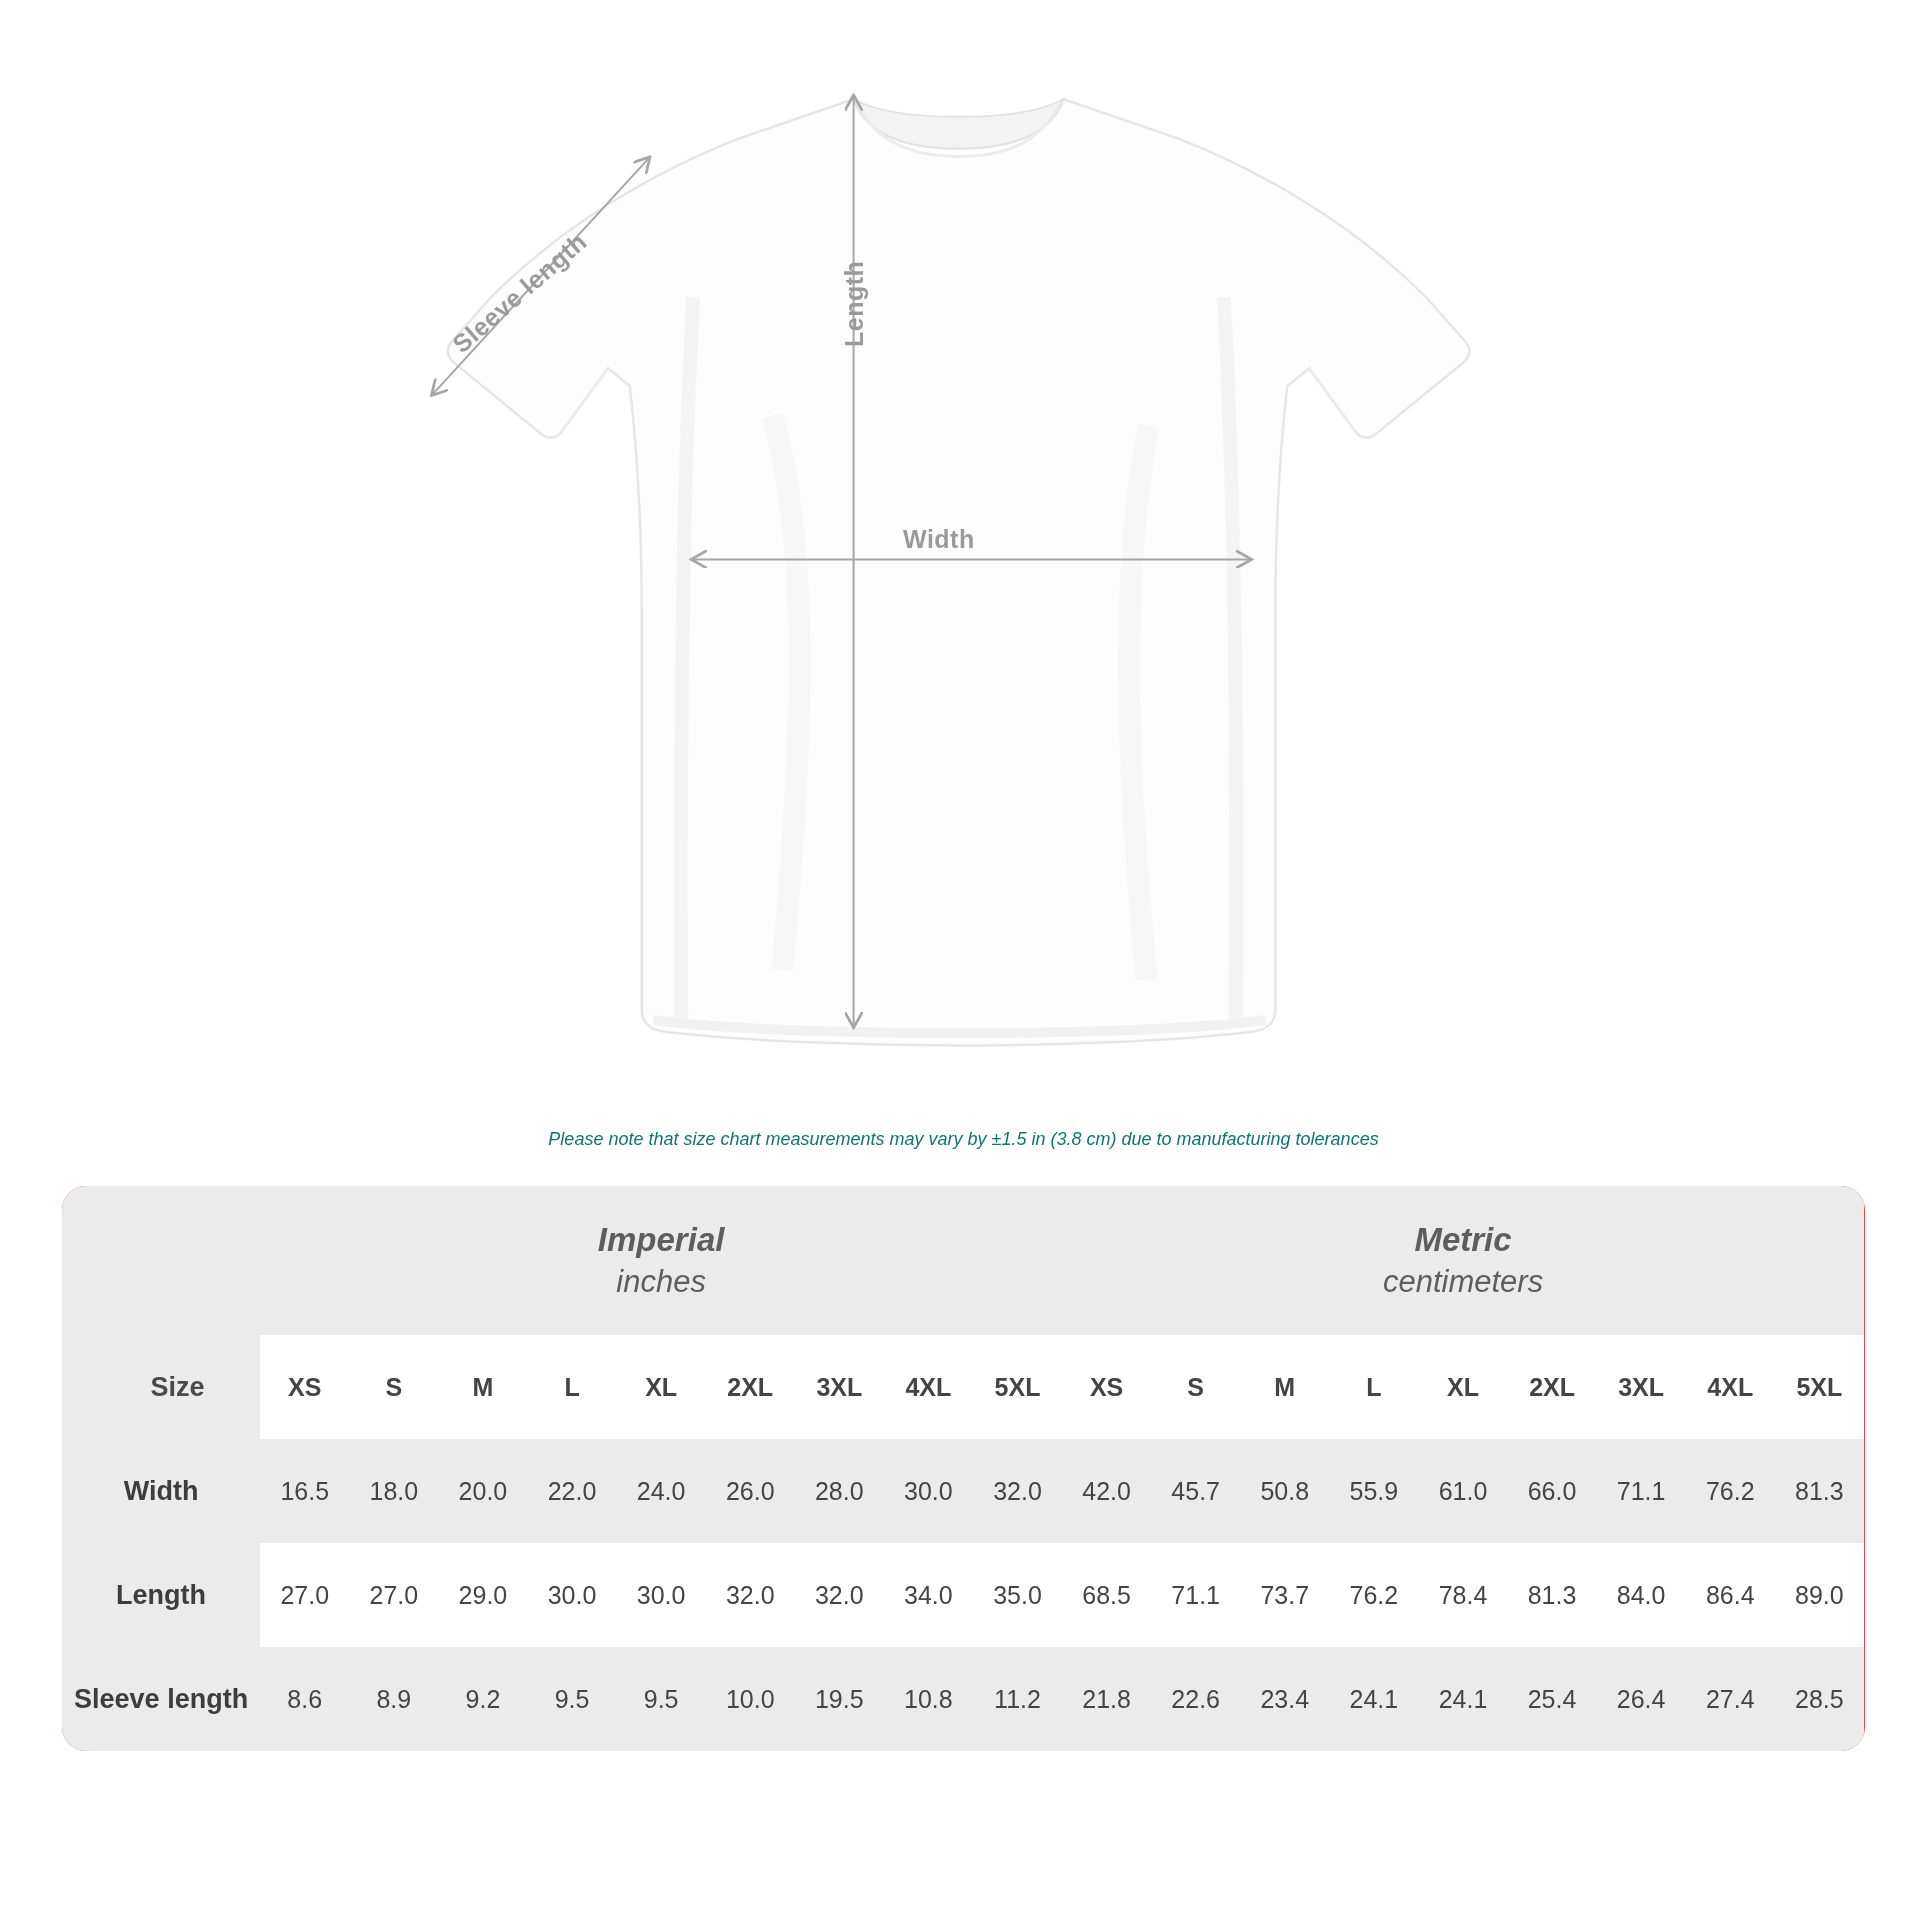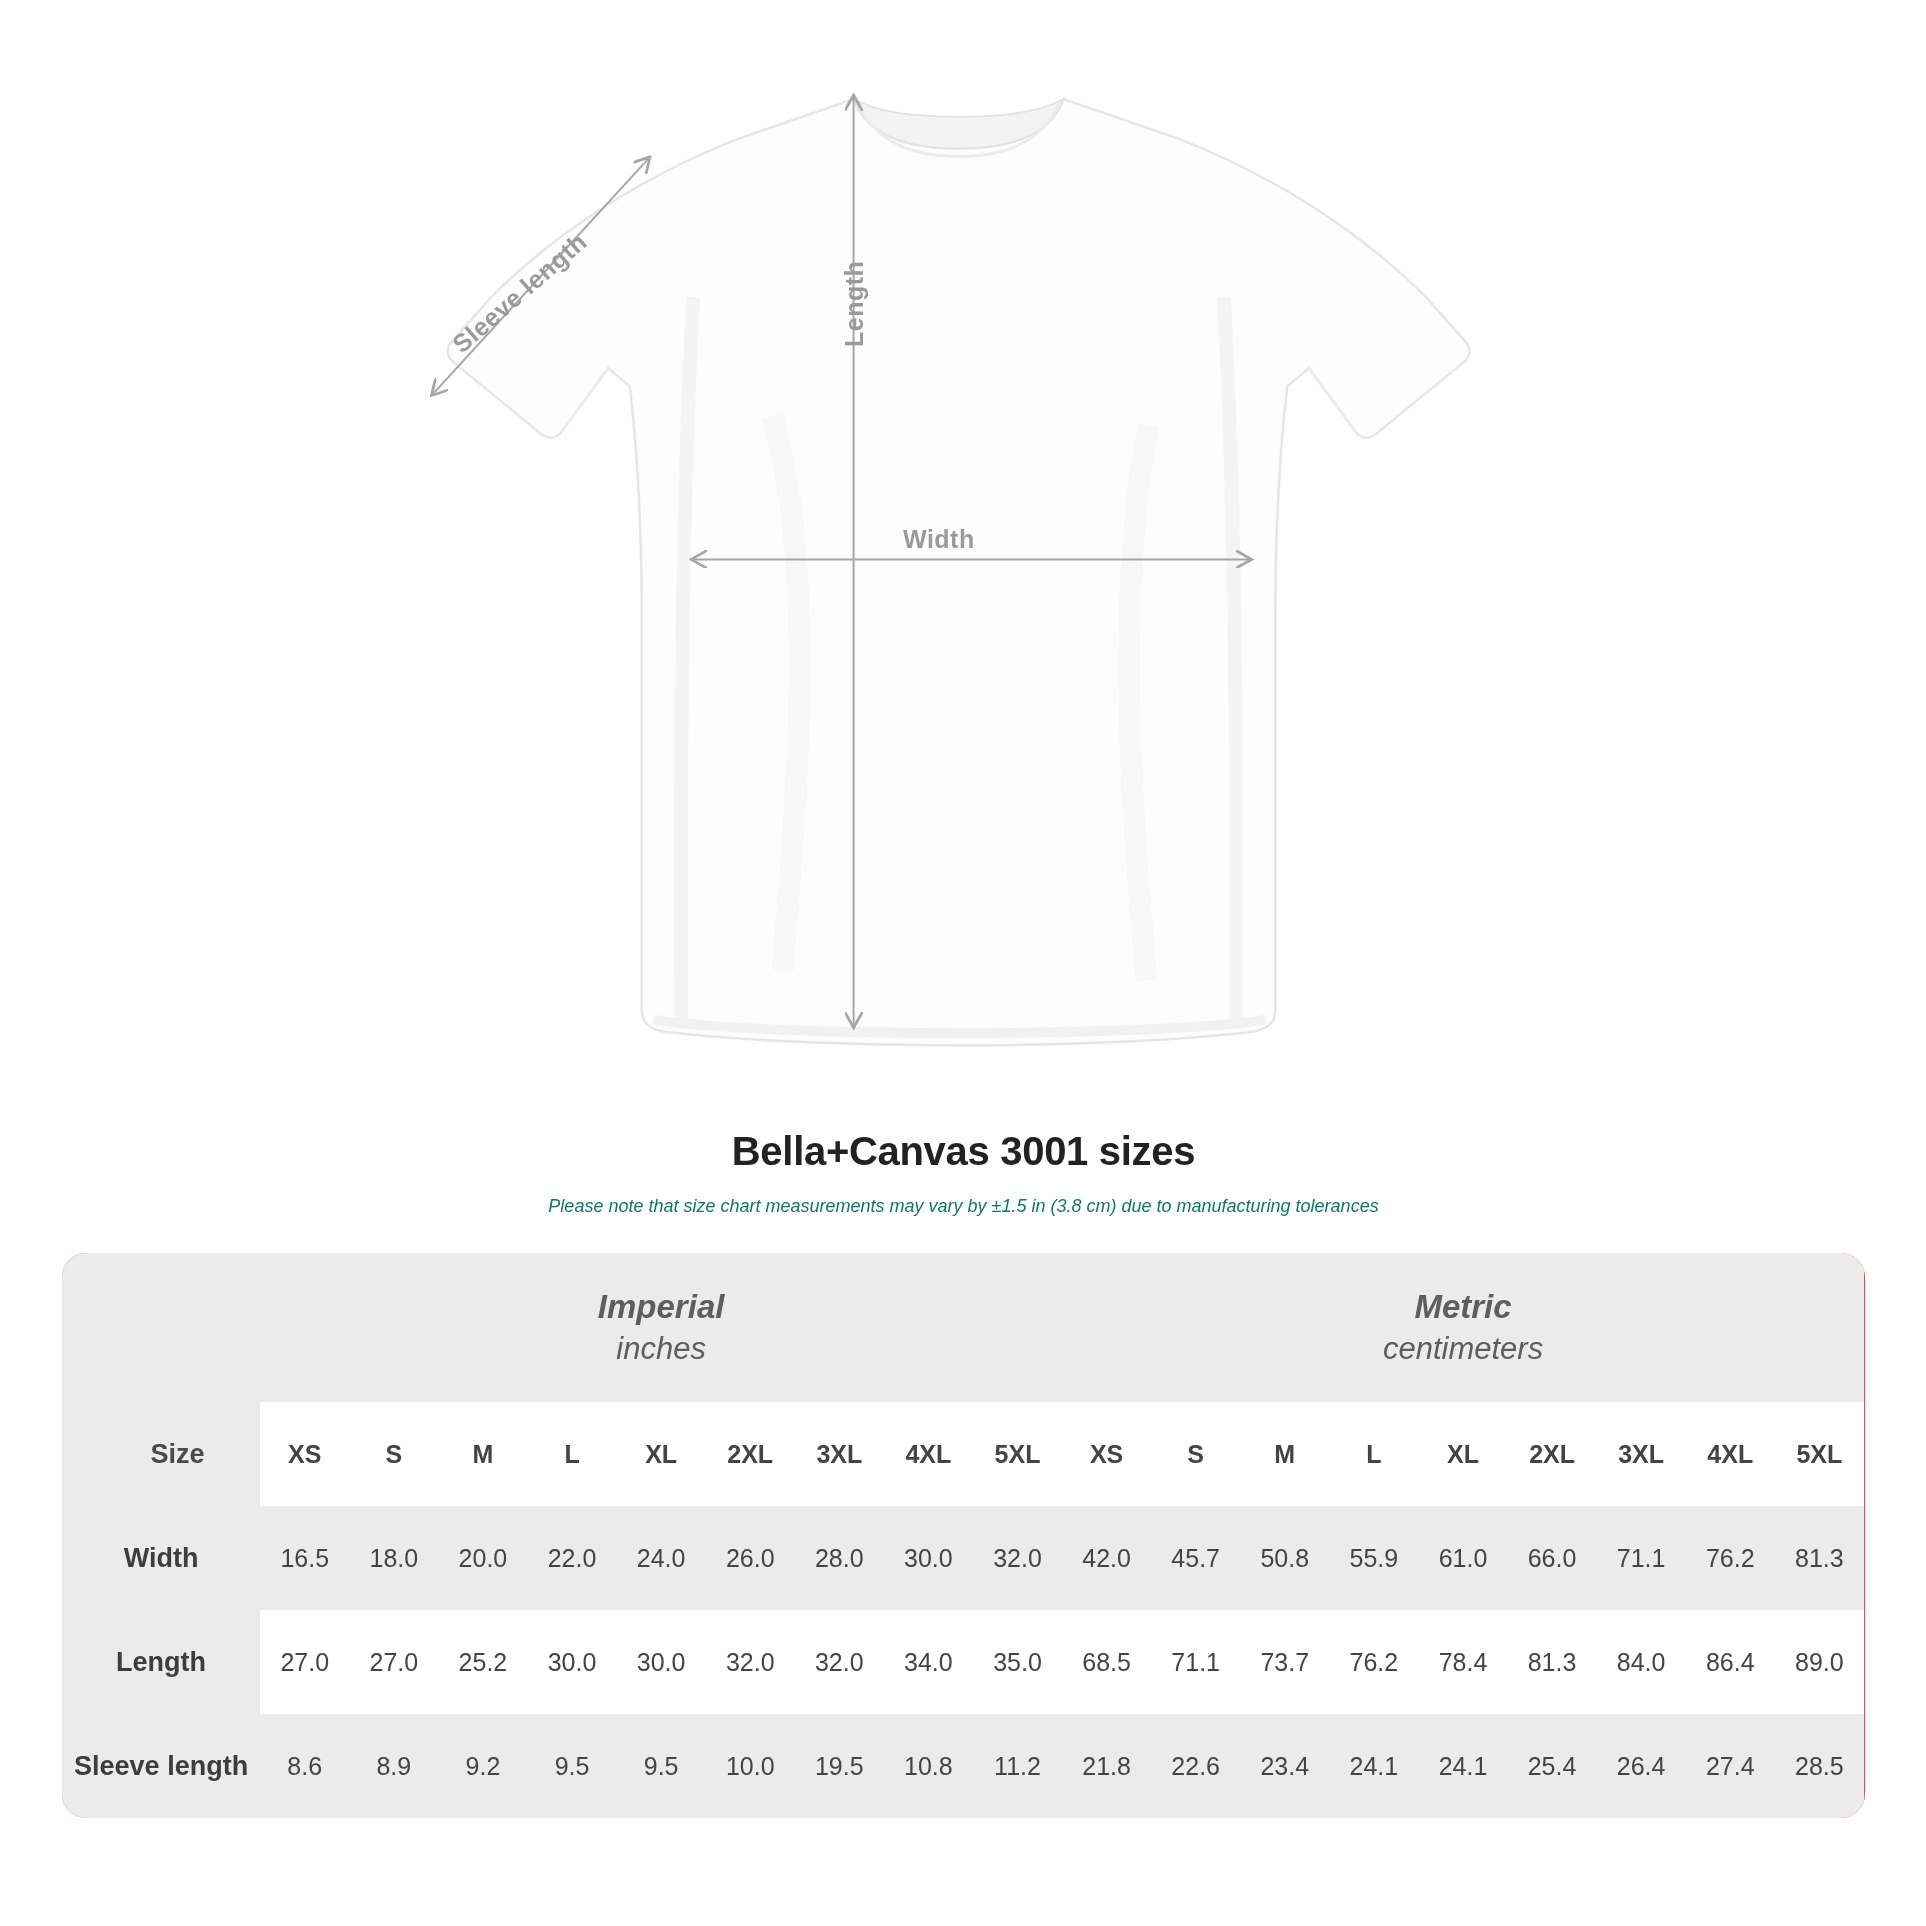--- a/index.html
+++ b/index.html
@@ -216,21 +216,20 @@
       <line x1="437" y1="398" x2="655" y2="160" stroke="#a6a6a6" stroke-width="2" marker-start="url(#arrow-start)" marker-end="url(#arrow-end)"></line>
     </g>
   </svg>
 
   <div class="dim-label label-width">Width</div>
   <div class="dim-label label-length">Length</div>
   <div class="dim-label label-sleeve">Sleeve length</div>
 </div>
 
 <div class="title-block">
-  <div class="chart-title">Bella+Canvas 3001 sizes</div>
   <div class="chart-note">Please note that size chart measurements may vary by ±1.5 in (3.8 cm) due to manufacturing tolerances</div>
 </div>
 
 <div class="table-wrap">
   <table class="size-table">
     <colgroup>
       <col class="col-rowhead">
       <col class="col-data">
         <col class="col-data">
         <col class="col-data">
@@ -304,21 +303,21 @@
         <td>66.0</td>
         <td>71.1</td>
         <td>76.2</td>
         <td>81.3</td>
       </tr>
 
       <tr class="data-row even">
         <td class="rowhead">Length</td>
         <td>27.0</td>
         <td>27.0</td>
-        <td>25.2</td>
+        <td>29.0</td>
         <td>30.0</td>
         <td>30.0</td>
         <td>32.0</td>
         <td>32.0</td>
         <td>34.0</td>
         <td>35.0</td>
         <td>68.5</td>
         <td>71.1</td>
         <td>73.7</td>
         <td>76.2</td>

